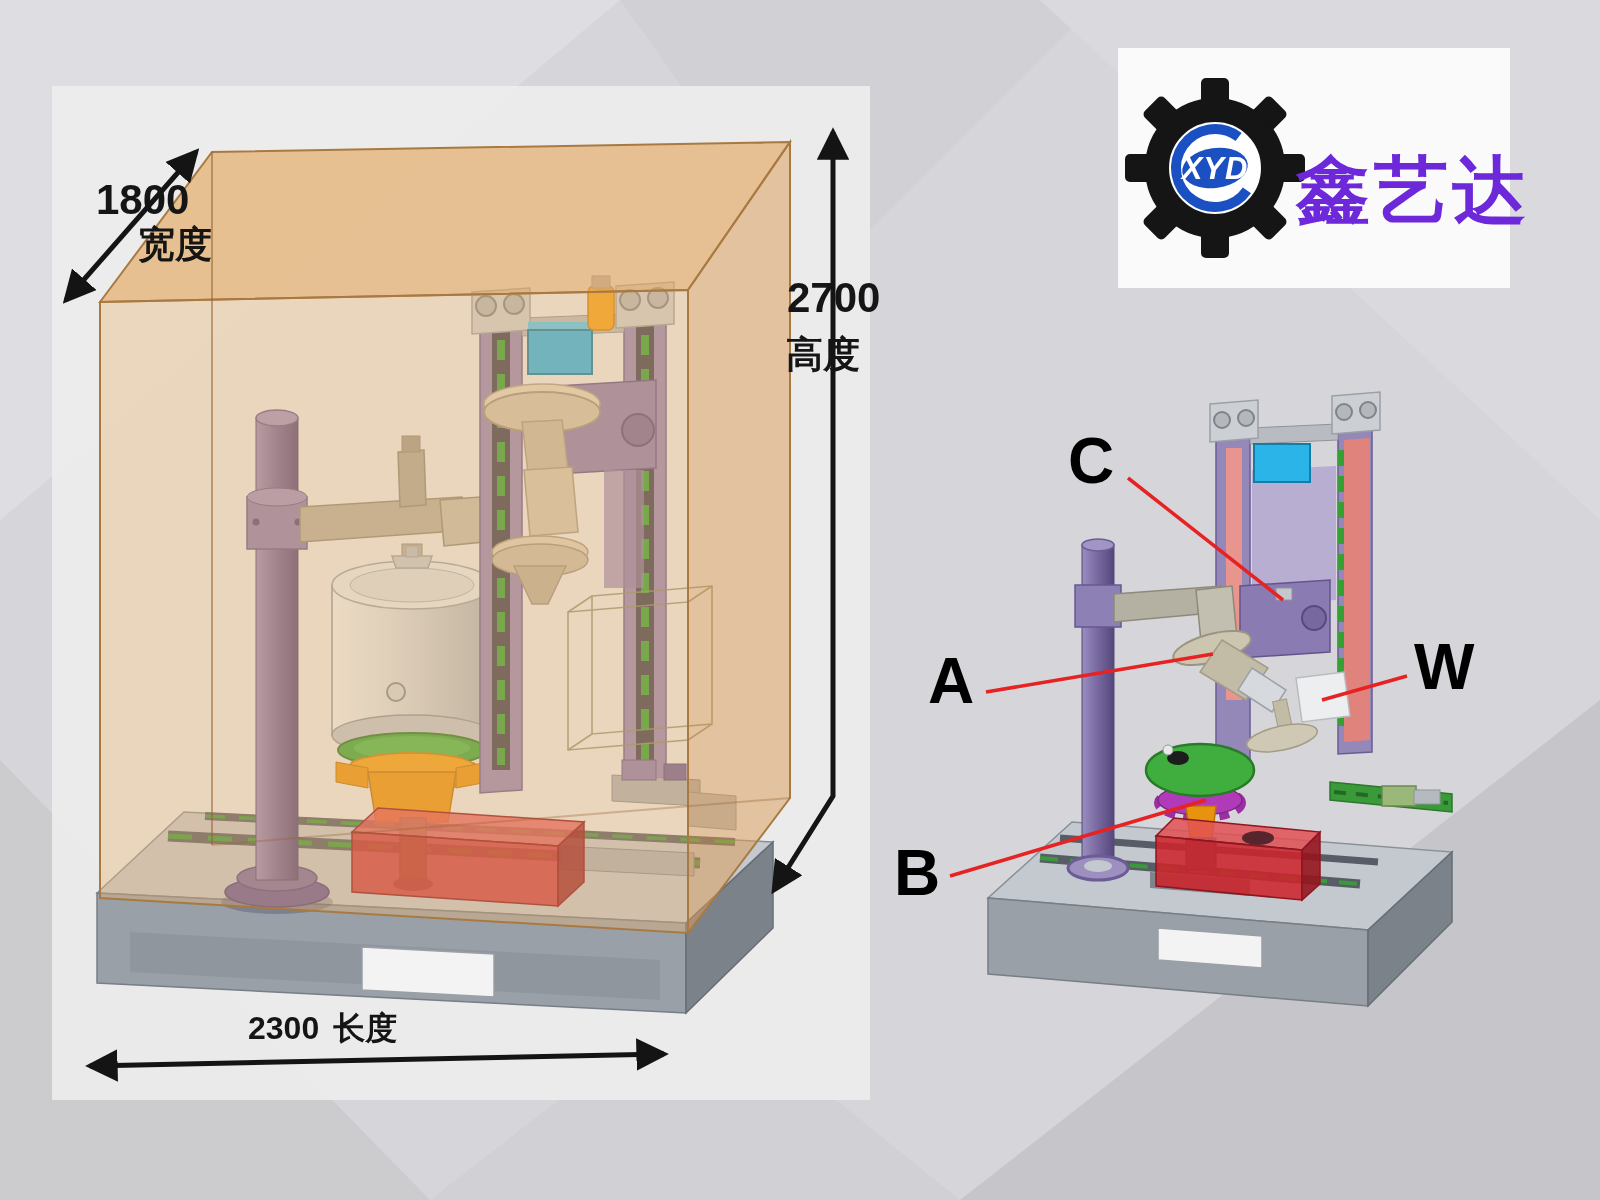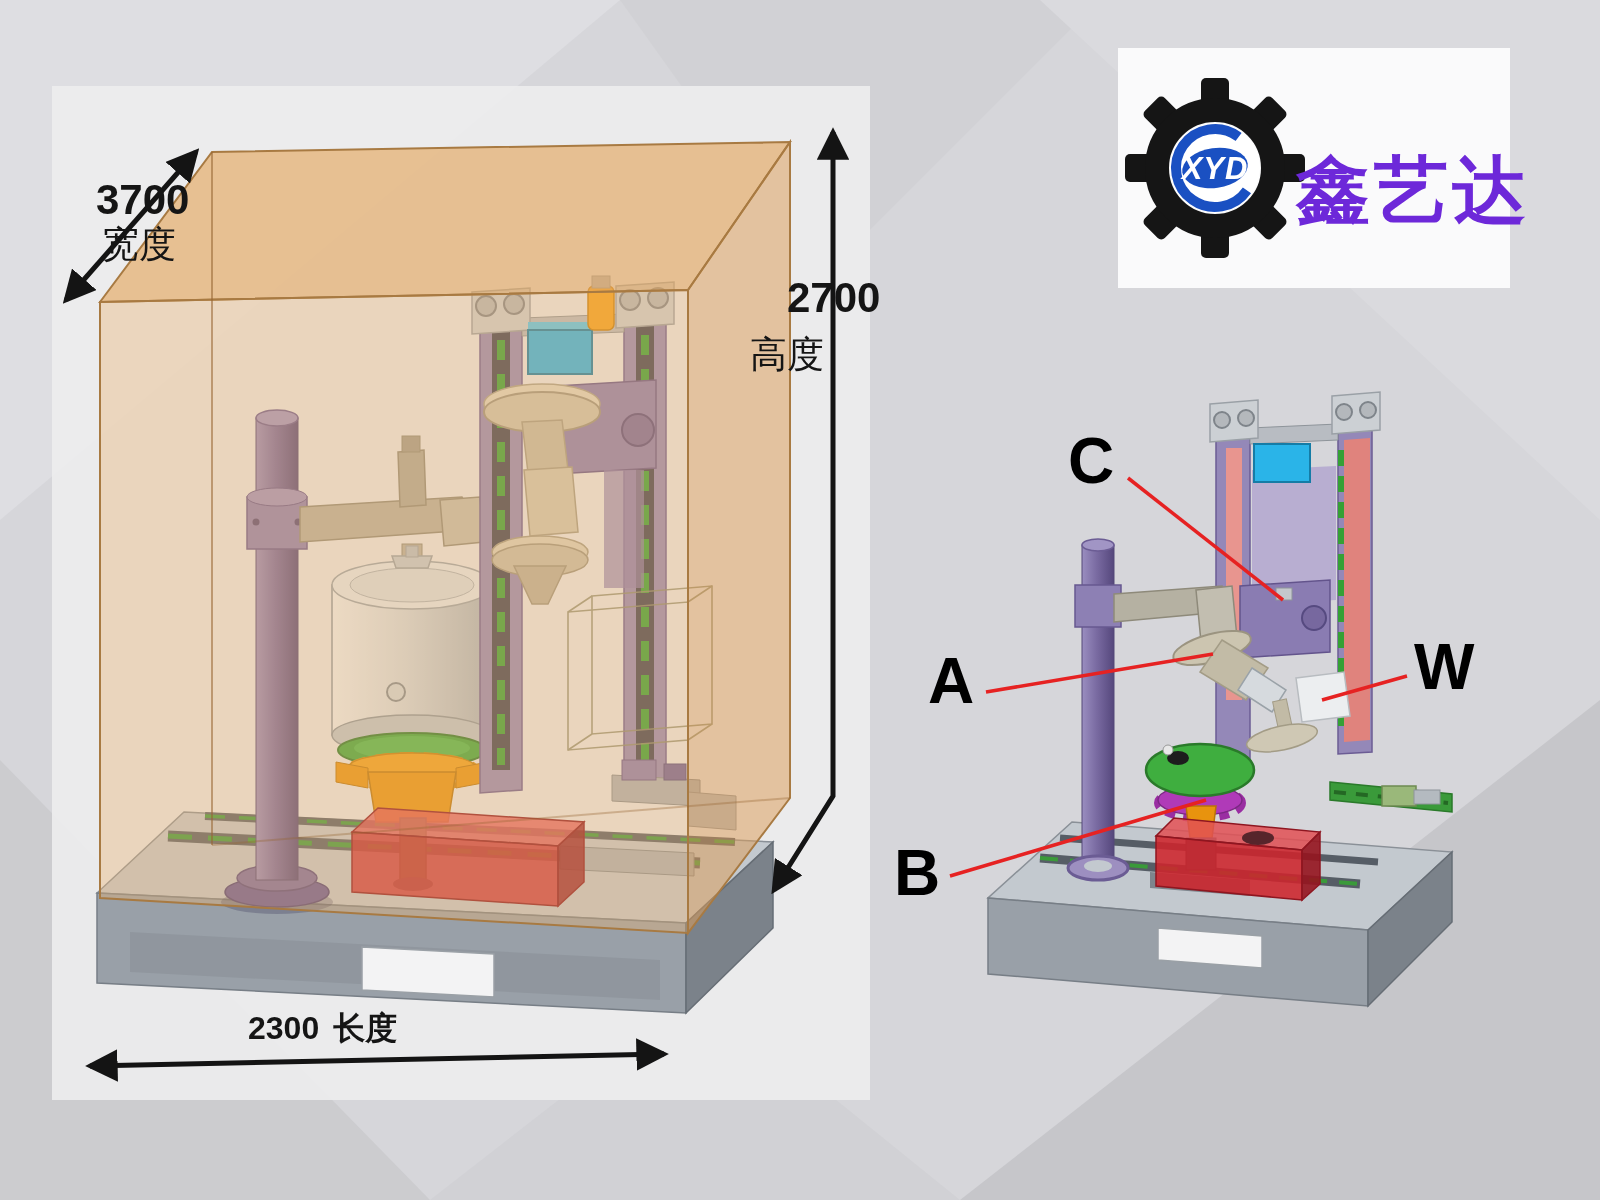--- a/index.html
+++ b/index.html
@@ -3,21 +3,21 @@
 <meta charset="utf-8">
 <style>
   html,body{margin:0;padding:0;}
   .canvas{
     position:relative;width:1600px;height:1200px;overflow:hidden;
     background:#d6d6da;font-family:"Liberation Sans",sans-serif;
   }
   .canvas svg.scene{position:absolute;left:0;top:0;}
   .txt{position:absolute;color:#151515;line-height:1.05;white-space:nowrap;}
   .dim-value{font-size:42px;font-weight:600;}
-  .dim-label{font-size:37px;font-weight:400;}
+  .dim-label{font-size:37px;font-weight:700;margin-left:36px;}
   .dim-length{font-size:32px;font-weight:600;}
   .dim-length .sep{display:inline-block;width:14px;}
   .axis-label{font-size:64px;font-weight:700;color:#000;}
   .logo-name{font-size:74px;font-weight:800;color:#6d28d9;letter-spacing:4px;}
   .logo-abbr{
     position:absolute;color:#ffffff;font-weight:800;font-style:italic;
     font-size:31px;letter-spacing:1px;transform:translate(-50%,-50%);
   }
 </style>
 </head>
@@ -271,21 +271,21 @@
         <rect x="56" y="-14" width="34" height="28" rx="5" transform="rotate(45)"></rect>
       </g>
       <circle r="58" fill="none" stroke="#151515" stroke-width="24"></circle>
       <circle r="45" fill="#ffffff"></circle>
       <circle r="39" fill="none" stroke="#1a50c2" stroke-width="10" stroke-dasharray="185 60" transform="rotate(35)"></circle>
       <ellipse rx="33" ry="20" fill="#1a50c2" transform="rotate(-8)"></ellipse>
     </g>
   </g>
 </svg>
 
-<div class="txt dim-value" style="left:96px;top:178px;">3700</div>
+<div class="txt dim-value" style="left:96px;top:178px;">1800</div>
 <div class="txt dim-label" style="left:102px;top:226px;">宽度</div>
 
 <div class="txt dim-value" style="left:744px;top:276px;margin-left:43px;">2700</div>
 <div class="txt dim-label" style="left:750px;top:336px;">高度</div>
 
 <div class="txt dim-length" style="left:248px;top:1012px;">
   <span>2300</span><span class="sep"></span><span>长度</span>
 </div>
 
 <div class="txt axis-label" style="left:1068px;top:428px;">C</div>

